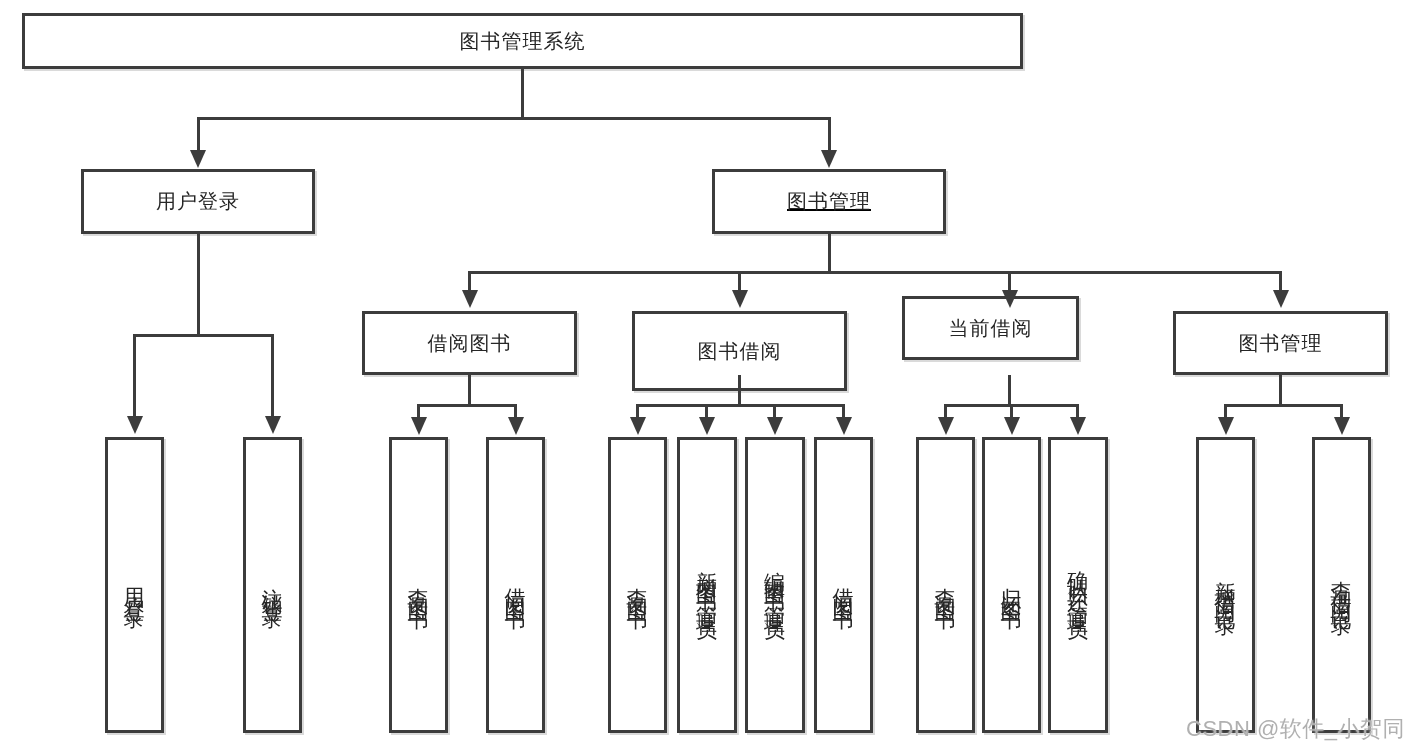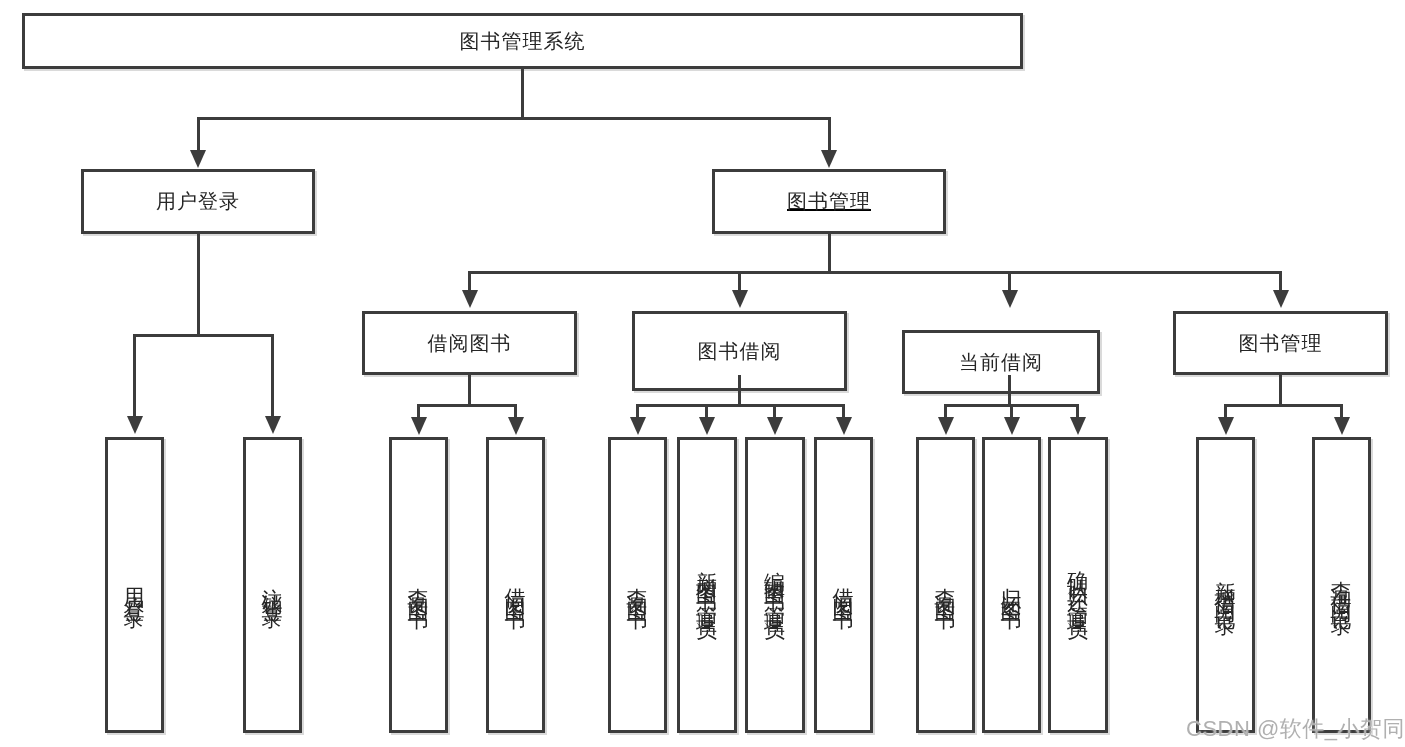--- a/index.html
+++ b/index.html
@@ -89,21 +89,21 @@
   </div>
 
   <div class="box hbox" style="left:362px; top:311px; width:215px; height:64px;">
     <span class="lbl">借阅图书</span>
   </div>
 
   <div class="box hbox" style="left:632px; top:311px; width:215px; height:80px;">
     <span class="lbl">图书借阅</span>
   </div>
 
-  <div class="box hbox" style="left:902px; top:330px; width:198px; height:64px;">
+  <div class="box hbox" style="left:902px; top:296px; width:177px; height:64px;">
     <span class="lbl">当前借阅</span>
   </div>
 
   <div class="box hbox" style="left:1173px; top:311px; width:215px; height:64px;">
     <span class="lbl">图书管理</span>
   </div>
 
   <div class="box vbox" style="left:105px; top:437px; width:59px; height:296px;">
     <span class="lbl">用户登录</span>
   </div>

